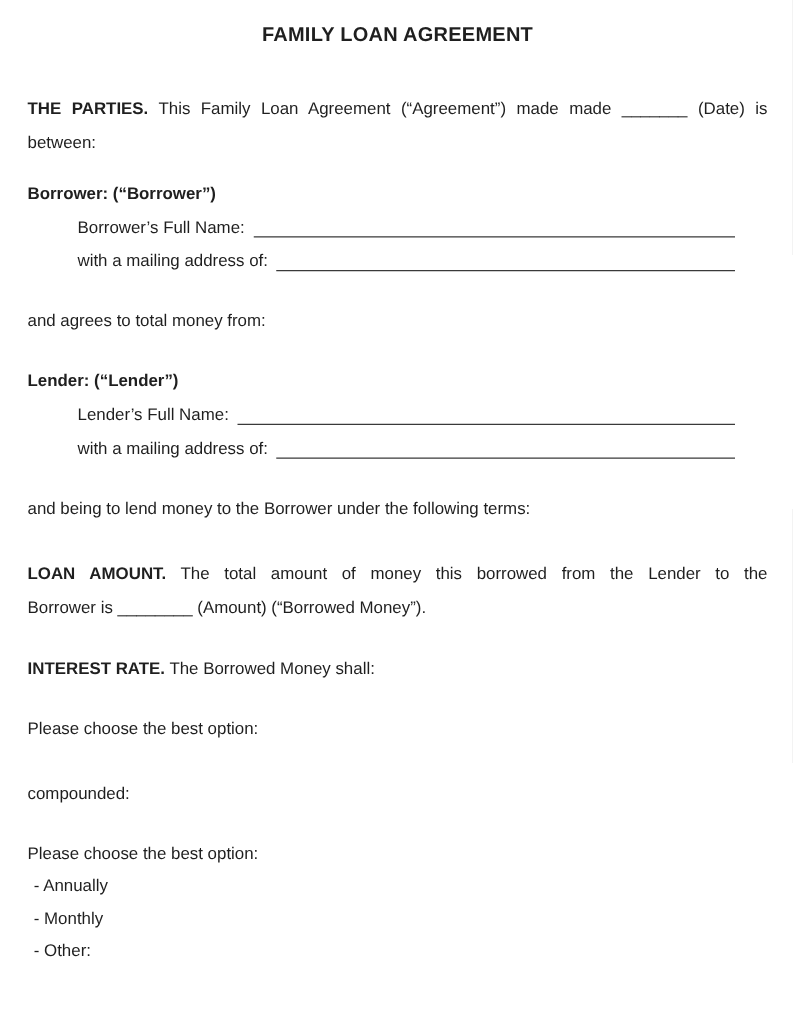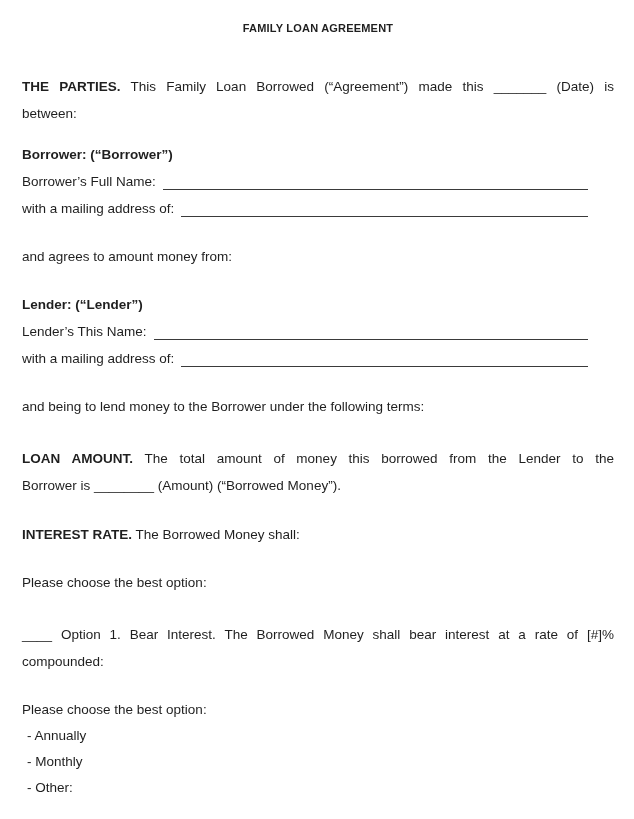--- a/index.html
+++ b/index.html
@@ -11,75 +11,75 @@
     box-sizing:border-box;
     padding:15px 20px 0 22px;
     font-family:"Liberation Sans","DejaVu Sans",sans-serif;
     font-size:13.5px;
     color:#1f1f1f;
     overflow:hidden;
   }
   .title{
     text-align:center;
     font-weight:bold;
-    font-size:11px;
+    font-size:16px;
     line-height:27px;
     letter-spacing:.2px;
     margin:0;
   }
   .para,.group,.list{line-height:27px;}
   .b{font-weight:bold;}
   .jline{text-align:justify;text-align-last:justify;}
   .mt-parties{margin-top:31px;}
   .mt-group{margin-top:14px;}
   .mt{margin-top:21px;}
   .mt-loan{margin-top:25px;}
   .mt-int{margin-top:22px;}
   .mt-opt{margin-top:25px;}
-  .fill{display:flex;}
+  .fill{display:flex;margin-left:40px;}
   .fill .lbl{white-space:nowrap;}
   .blank{
     flex:1 1 auto;
     border-bottom:1.5px solid #3a3a3a;
     margin:0 26px 5px 7px;
     align-self:flex-end;
     height:0;
   }
   .list{line-height:26px;padding-left:5px;}
 </style>
 </head>
 <body>
 
 <div class="page">
 
   <div class="title">FAMILY LOAN AGREEMENT</div>
 
   <div class="para mt-parties">
-    <div class="jline"><span class="b">THE PARTIES.</span> <span>This Family Loan Borrowed (“Agreement”) made this _______ (Date) is</span></div>
+    <div class="jline"><span class="b">THE PARTIES.</span> <span>This Family Loan Agreement (“Agreement”) made made _______ (Date) is</span></div>
     <div>between:</div>
   </div>
 
   <div class="group mt-group">
     <div class="b">Borrower: (“Borrower”)</div>
     <div class="fill">
       <span class="lbl">Borrower’s Full Name:</span>
       <span class="blank"></span>
     </div>
     <div class="fill">
       <span class="lbl">with a mailing address of:</span>
       <span class="blank"></span>
     </div>
   </div>
 
-  <div class="para mt">and agrees to amount money from:</div>
+  <div class="para mt">and agrees to total money from:</div>
 
   <div class="group mt">
     <div class="b">Lender: (“Lender”)</div>
     <div class="fill">
-      <span class="lbl">Lender’s This Name:</span>
+      <span class="lbl">Lender’s Full Name:</span>
       <span class="blank"></span>
     </div>
     <div class="fill">
       <span class="lbl">with a mailing address of:</span>
       <span class="blank"></span>
     </div>
   </div>
 
   <div class="para mt">and being to lend money to the Borrower under the following terms:</div>
 
@@ -88,21 +88,20 @@
     <div>Borrower is ________ (Amount) (“Borrowed Money”).</div>
   </div>
 
   <div class="para mt-int">
     <span class="b">INTEREST RATE.</span> <span>The Borrowed Money shall:</span>
   </div>
 
   <div class="para mt">Please choose the best option:</div>
 
   <div class="para mt-opt">
-    <div class="jline">____ Option 1. Bear Interest. The Borrowed Money shall bear interest at a rate of [#]%</div>
     <div>compounded:</div>
   </div>
 
   <div class="para mt">Please choose the best option:</div>
 
   <div class="list">
     <div>- Annually</div>
     <div>- Monthly</div>
     <div>- Other:</div>
   </div>

